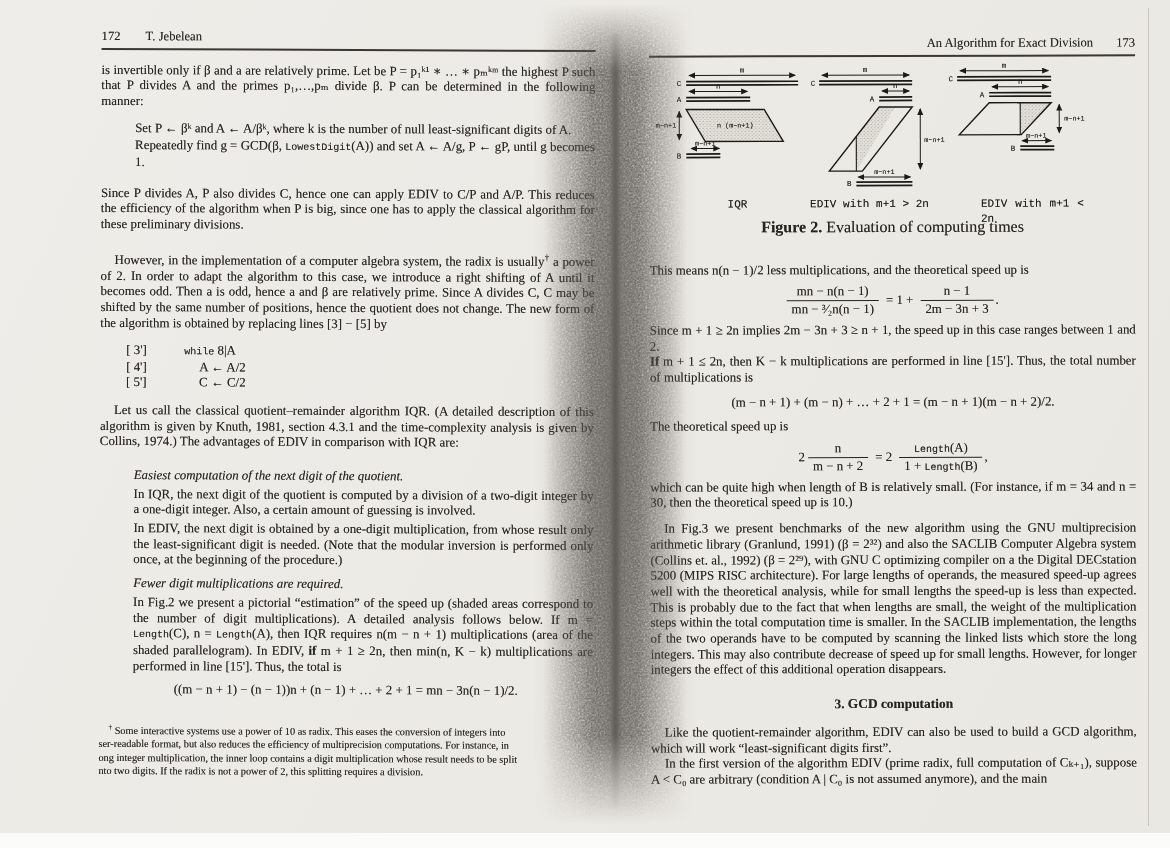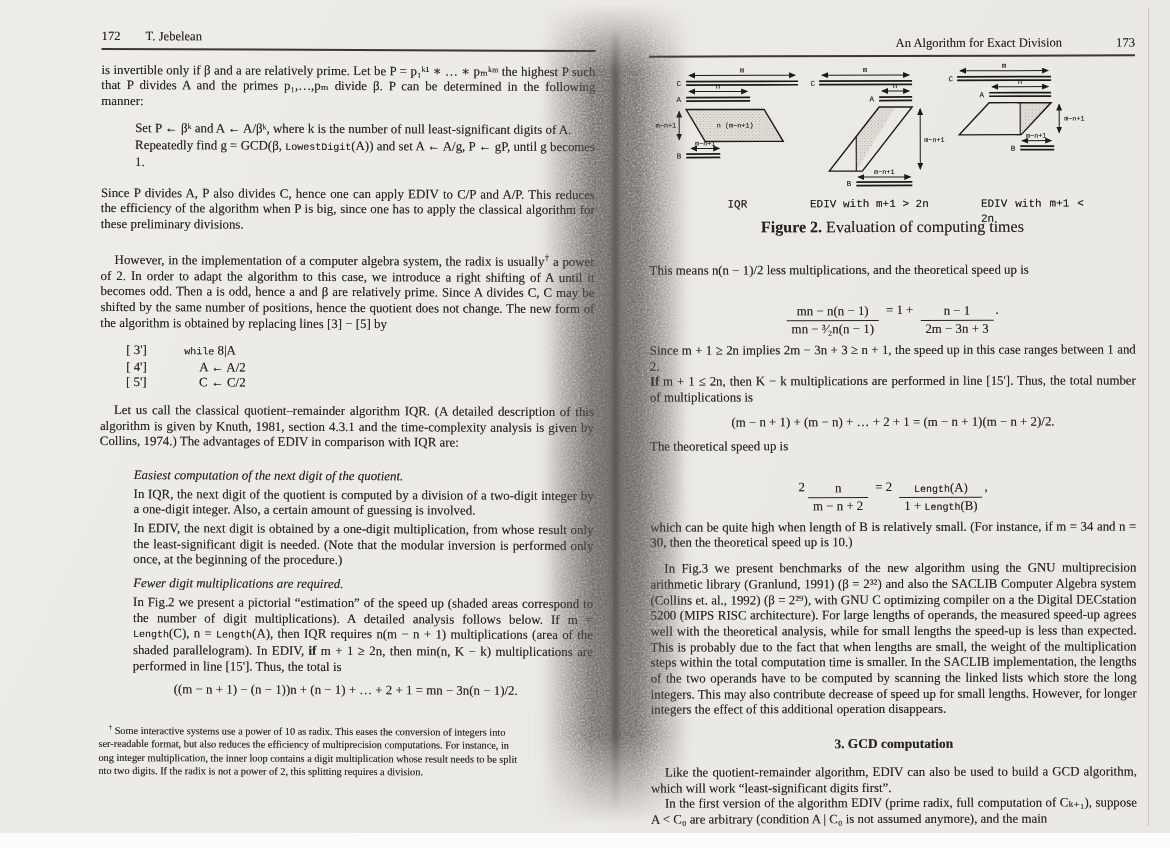--- a/index.html
+++ b/index.html
@@ -23,41 +23,41 @@
     mask-image:linear-gradient(to right,transparent 6%,#000 36%,#000 64%,transparent 94%);}
   
   .pg{position:absolute;font-size:12.9px;line-height:15.7px;color:#262420;text-align:justify;
       text-shadow:0 0 .5px rgba(55,50,45,.55);}
   .pg-left{left:100px;top:30px;width:494px;transform:rotate(.25deg);}
   .pg-right{left:650px;top:36px;width:486px;transform:rotate(-.15deg);}
   .hdr{display:flex;font-size:12.6px;line-height:15px;text-align:left;}
   .hdr .num{width:44px;}
   .hdr-rule{border:0;height:1.5px;background:#3b3833;margin:4px 0 0 0;}
   .hdr-right{justify-content:flex-end;}
-  .hdr-right .title{margin-right:54px;}
+  .hdr-right .title{margin-right:23px;}
   p{margin:0;}
   .ind{text-indent:14px;}
   .tt{font-family:"Liberation Mono","DejaVu Sans Mono",monospace;font-size:10px;}
   .bf{font-weight:bold;}
   sup{font-size:.68em;line-height:0;}
   .setblk{margin:11px 0 0 34px;}
   .setblk p + p{margin-top:2px;}
   .mt1{margin-top:15px;} .mt2{margin-top:20px;} .mt3{margin-top:12px;}
   .code{margin:12px 0 0 26px;line-height:15.5px;}
   .code-row{display:flex;text-align:left;}
   .code-row .lbl{width:58px;flex:none;}
   .code-row .ind1{padding-left:15px;}
   .advblk{margin:18px 0 0 34px;}
   .advblk .advhead{font-style:italic;margin-top:8px;}
   .advblk .advhead:first-child{margin-top:0;}
   .advblk p{margin-top:3px;}
   .eq{ text-align:center;margin-top:8px;}
   .eq-flex{display:flex;justify-content:center;align-items:center;margin-top:6px;}
   .frac{display:inline-block;vertical-align:middle;text-align:center;line-height:1.15;}
-  .frac .num{display:block;border-bottom:1.2px solid #262420;padding:0 5px 1px 5px;margin-top:20px;}
+  .frac .num{display:block;border-bottom:1.2px solid #262420;padding:0 5px 1px 5px;}
   .frac .den{display:block;padding:1px 5px 0 5px;}
   .eq-mid{margin:0 7px;} .eq-pre{margin-right:3px;} .eq-post{margin-left:2px;}
   .footnote{margin-top:26px;font-size:10.3px;line-height:13.2px;}
   .footnote .fline{text-align:justify;}
   .footnote .fline:first-child{text-indent:10px;}
   
   .figwrap{position:relative;height:196px;margin-top:4px;}
   .fig-svg{position:absolute;}
   .fig-svg text{font-family:"Liberation Mono","DejaVu Sans Mono",monospace;fill:#1b1a17;}
   .figcaps span{position:absolute;top:136px;transform:translateX(-50%);

